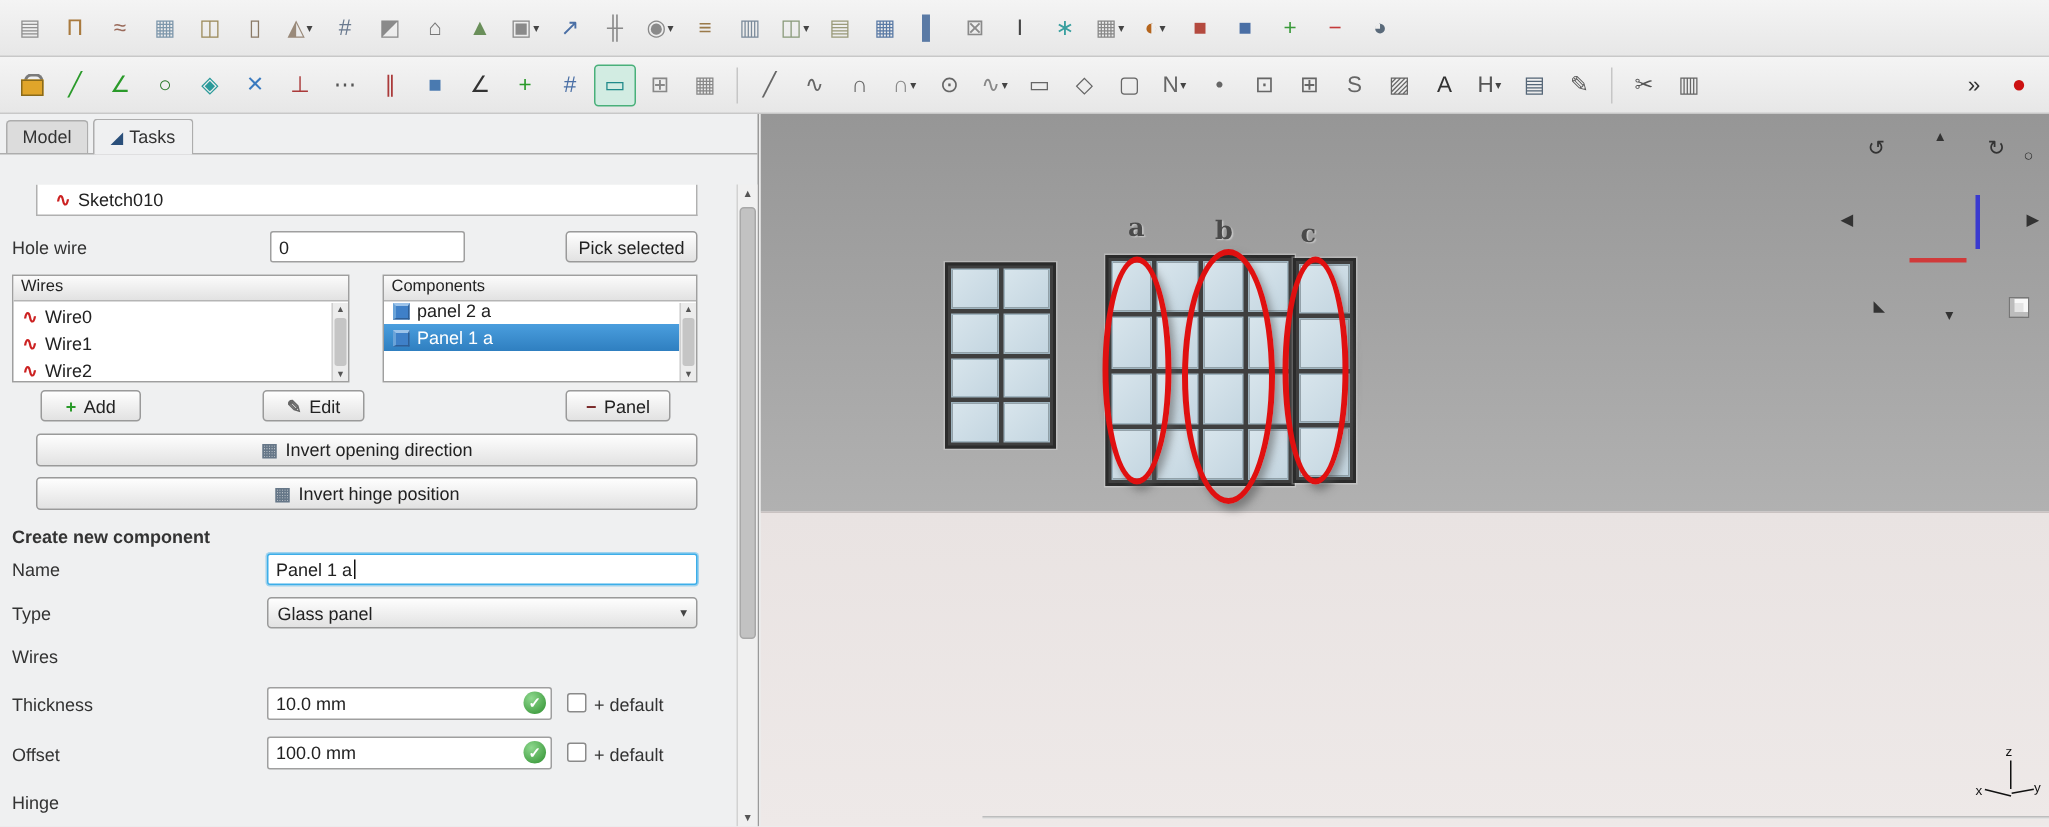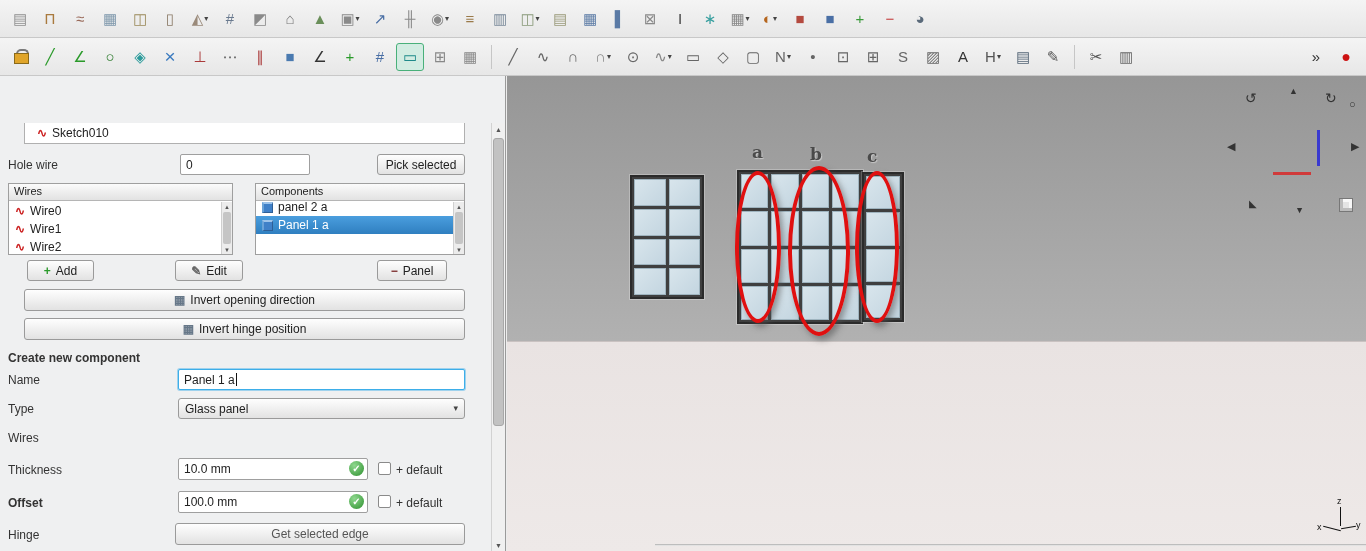--- a/index.html
+++ b/index.html
@@ -350,20 +350,29 @@
       </div>
       <div class="tool push-right">
         <span class="g" style="color: rgb(51, 51, 51);">»</span>
       </div>
       <div class="tool">
         <span class="g" style="color: rgb(204, 17, 17); font-size: 16px;">●</span>
       </div>
     </div>
 
   <div class="combo-view">
+    <div class="tabs">
+      <div class="tab">
+        <span>Model</span>
+      </div>
+      <div class="tab active">
+        <span class="tab-ico">◢</span>
+        <span>Tasks</span>
+      </div>
+    </div>
 
     <div class="task-content">
 
       <div class="sketch-box">
         <span class="sketch-ico">∿</span>
         <span>Sketch010</span>
       </div>
 
       <span class="flabel" style="left:8px; top:35px;">Hole wire</span>
       <div class="tinput" style="left:180px; top:31px; width:130px;">
@@ -454,32 +463,29 @@
       <span class="flabel" style="left:8px; top:308px;">Wires</span>
 
       <span class="flabel" style="left:8px; top:340px;">Thickness</span>
       <div class="tinput" style="left:178px; top:335px; width:190px; height:22px;">
         <span>10.0 mm</span>
         <span class="check-badge">✓</span>
       </div>
       <span class="cb" style="left:378px; top:339px;"></span>
       <span class="cb-label" style="left:396px; top:340px;">+ default</span>
 
-      <span class="flabel" style="left:8px; top:373px;font-weight:bold;">Offset</span>
+      <span class="flabel" style="left:8px; top:373px;">Offset</span>
       <div class="tinput" style="left:178px; top:368px; width:190px; height:22px;">
         <span>100.0 mm</span>
         <span class="check-badge">✓</span>
       </div>
       <span class="cb" style="left:378px; top:372px;"></span>
       <span class="cb-label" style="left:396px; top:373px;">+ default</span>
 
       <span class="flabel" style="left:8px; top:405px;">Hinge</span>
-      <div class="btn" style="left:175px; top:400px; width:290px; height:22px; color:#555;">
-        <span>Get selected edge</span>
-      </div>
     </div>
 
     <div class="task-scroll">
       <div class="scroll-arrow up">▲</div>
       <div class="scroll-thumb"></div>
       <div class="scroll-arrow down">▼</div>
     </div>
   </div>
 
   <div class="viewport">

